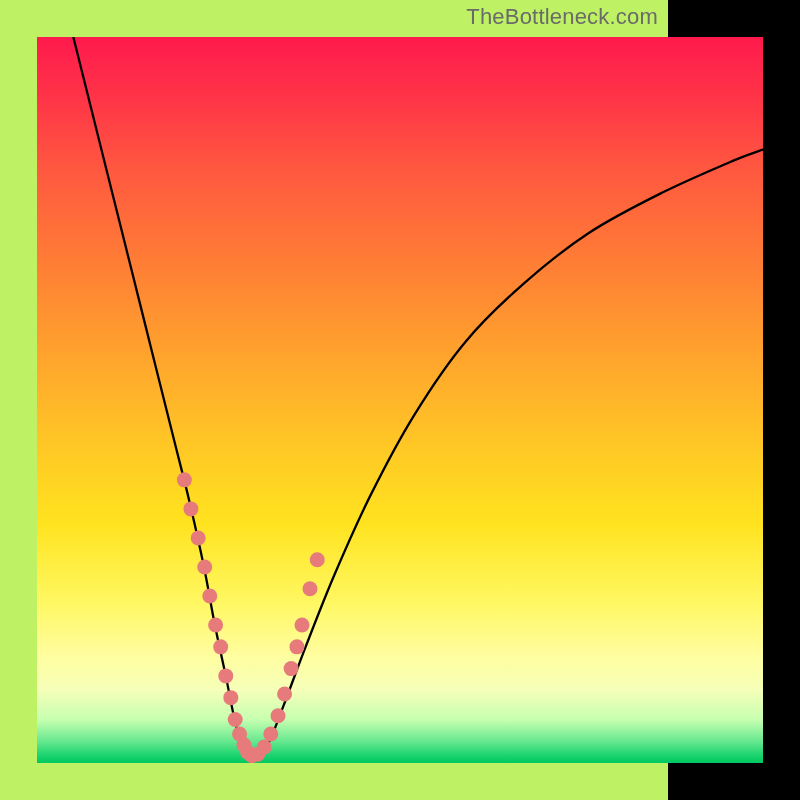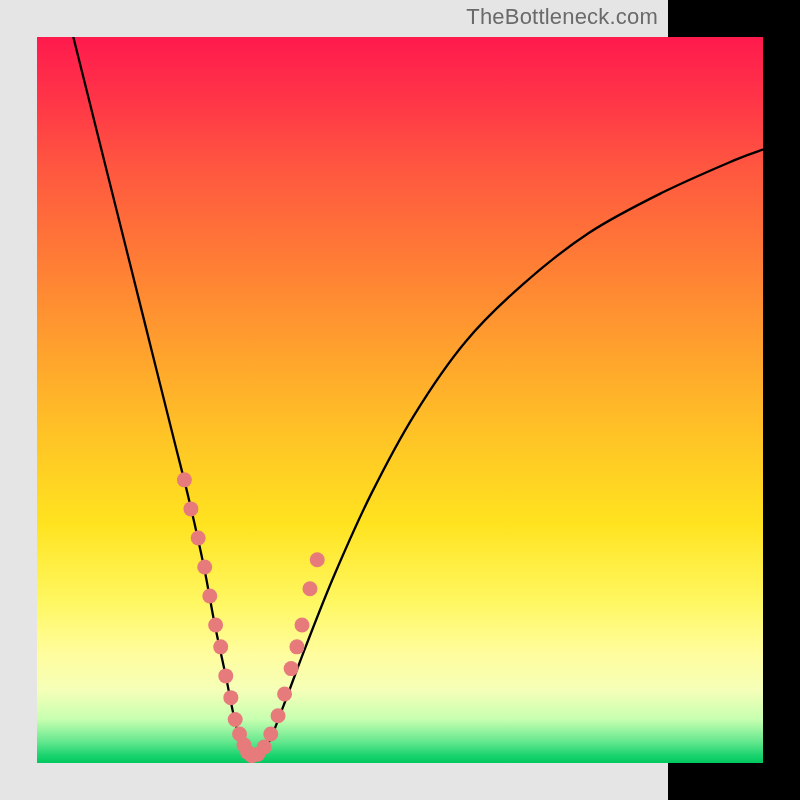--- a/index.html
+++ b/index.html
@@ -8,21 +8,21 @@
     width: 800px;
     height: 800px;
     overflow: hidden;
     background: #000;
     font-family: Arial, Helvetica, sans-serif;
   }
   .frame {
     position: relative;
     width: 668px;
     height: 800px;
-    background: #e5e5e5;
+    background: #bef264;
   }
   .plot-area {
     position: absolute;
     left: 37px;
     top: 37px;
     width: 726px;
     height: 726px;
     background: linear-gradient(to bottom,
       #ff1a4d 0%,
       #ff3348 8%,

